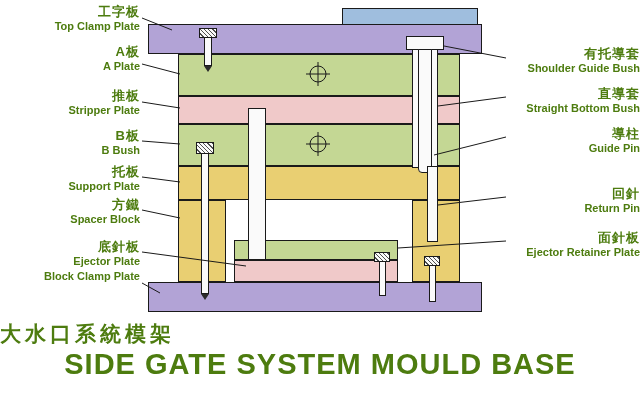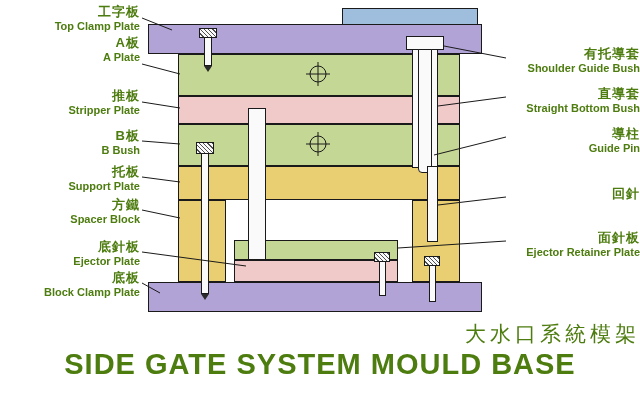--- a/index.html
+++ b/index.html
@@ -35,22 +35,22 @@
     line-height: 1.2;
     white-space: nowrap;
   }
   .label.left { left: 0; width: 140px; text-align: right; }
   .label.right { left: 508px; width: 132px; text-align: right; }
   .label .zh { font-size: 13px; letter-spacing: 1px; }
   .label .en { font-size: 11px; }
   .title-zh {
     position: absolute;
     left: 0; top: 320px; width: 100%;
-    text-align: right;
-    font-weight: normal;
+    text-align: left;
+    font-weight: bold;
     font-size: 21px;
     letter-spacing: 4px;
   }
   .title-en {
     position: absolute;
     left: 0; top: 348px; width: 100%;
     text-align: center;
     font-weight: bold;
     font-size: 29px;
     letter-spacing: 1px;
@@ -139,21 +139,21 @@
         <line x1="306" y1="144" x2="330" y2="144"></line>
         <line x1="318" y1="132" x2="318" y2="156"></line>
       </g>
     </g>
   </svg>
 
   <div class="label left" style="top:4px">
     <div class="zh">工字板</div>
     <div class="en">Top Clamp Plate</div>
   </div>
-  <div class="label left" style="top:35px">
+  <div class="label left" style="top:44px">
     <div class="zh">A板</div>
     <div class="en">A Plate</div>
   </div>
   <div class="label left" style="top:88px">
     <div class="zh">推板</div>
     <div class="en">Stripper Plate</div>
   </div>
   <div class="label left" style="top:128px">
     <div class="zh">B板</div>
     <div class="en">B Bush</div>
@@ -164,38 +164,38 @@
   </div>
   <div class="label left" style="top:197px">
     <div class="zh">方鐵</div>
     <div class="en">Spacer Block</div>
   </div>
   <div class="label left" style="top:239px">
     <div class="zh">底針板</div>
     <div class="en">Ejector Plate</div>
   </div>
   <div class="label left" style="top:270px">
-    <div class="zh">底板</div>
     <div class="en">Block Clamp Plate</div>
   </div>
 
   <div class="label right" style="top:46px">
     <div class="zh">有托導套</div>
     <div class="en">Shoulder Guide Bush</div>
   </div>
   <div class="label right" style="top:86px">
     <div class="zh">直導套</div>
     <div class="en">Straight Bottom Bush</div>
   </div>
   <div class="label right" style="top:126px">
     <div class="zh">導柱</div>
     <div class="en">Guide Pin</div>
   </div>
   <div class="label right" style="top:186px">
     <div class="zh">回針</div>
+    <div class="en">Return Pin</div>
   </div>
   <div class="label right" style="top:230px">
     <div class="zh">面針板</div>
     <div class="en">Ejector Retainer Plate</div>
   </div>
 
   <div class="title-zh">大水口系統模架</div>
   <div class="title-en">SIDE GATE SYSTEM MOULD BASE</div>
 
 </div>

